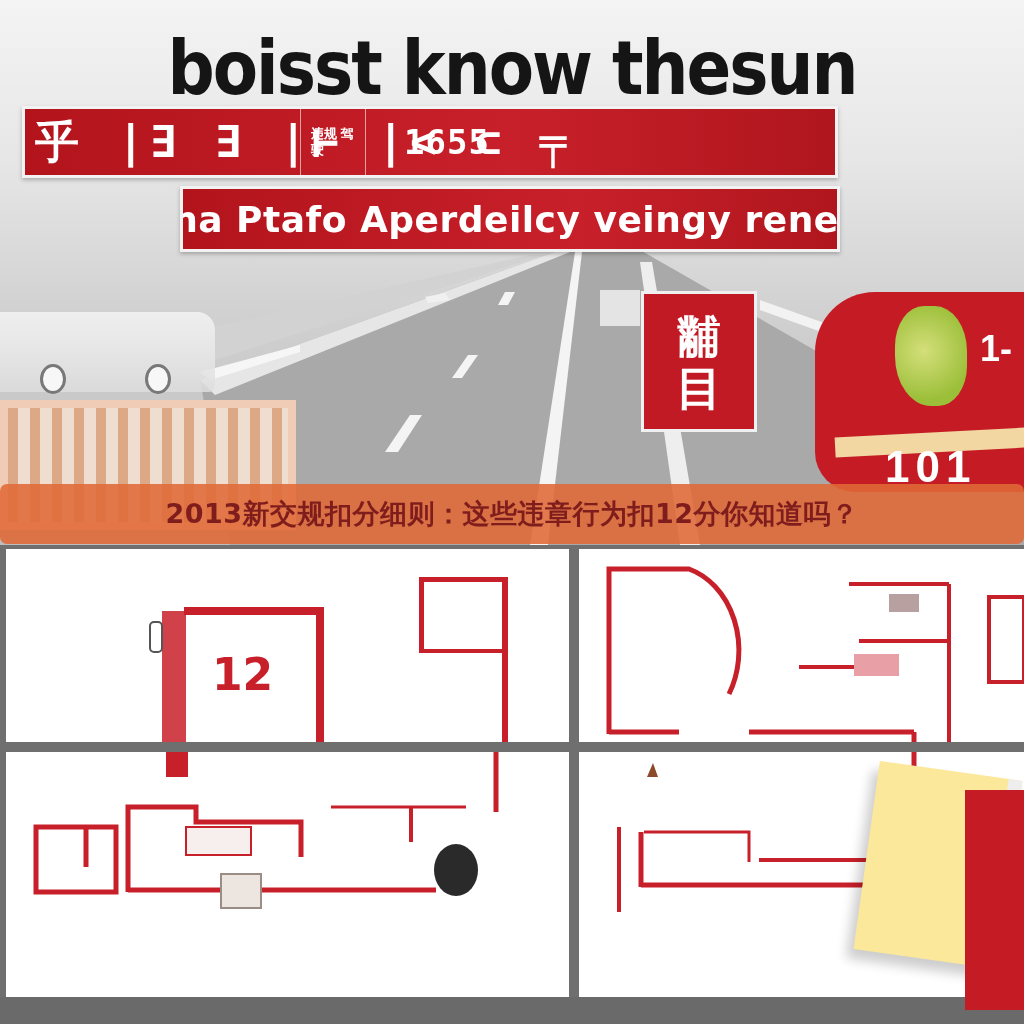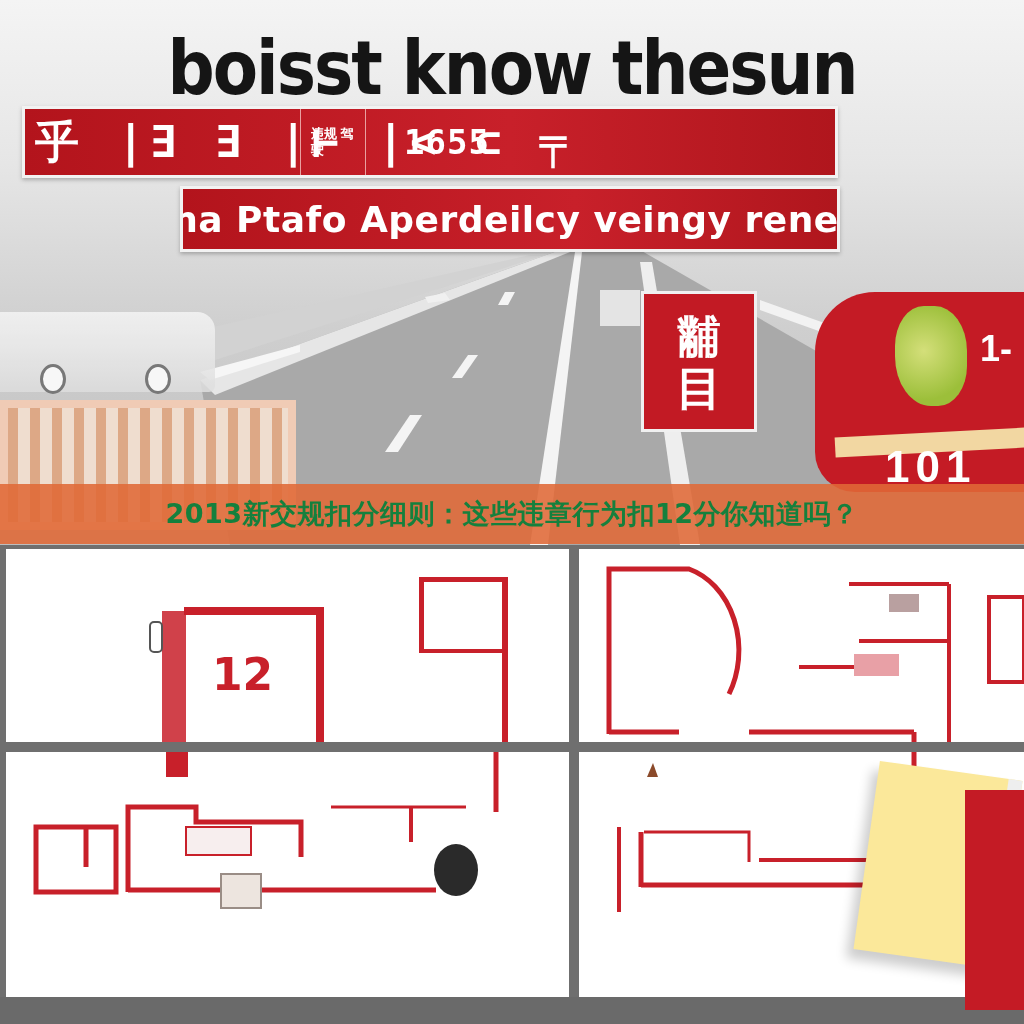--- a/index.html
+++ b/index.html
@@ -75,22 +75,23 @@
   .side-board .inner {
     background: #f7f3ee; width: 100%; height: 100%;
     background-image: repeating-linear-gradient(90deg, #d9a07b 0 10px, #efe2d6 10px 22px);
     opacity: .8;
   }
   
   .caption {
     position: absolute; left: 0; top: 484px; width: 1024px; height: 60px;
     background: rgba(224, 105, 55, 0.88);
     display: flex; align-items: center; justify-content: center;
-    color: #15803d; font-weight: bold; font-size: 27px; letter-spacing: 0.5px;
+    color: #7f1d1d; font-weight: bold; font-size: 27px; letter-spacing: 0.5px;
     font-family: "DejaVu Sans", sans-serif;
+    border-radius: 7px;
   }
   
   .plans {
     position: absolute; left: 0; top: 545px; width: 1024px; height: 479px;
     background: #6f6f6f;
   }
   .panel { position: absolute; background: #fff; overflow: hidden; }
   .p-tl { left: 6px;   top: 4px;   width: 563px; height: 193px; }
   .p-tr { left: 579px; top: 4px;   width: 445px; height: 193px; }
   .p-bl { left: 6px;   top: 207px; width: 563px; height: 245px; }

